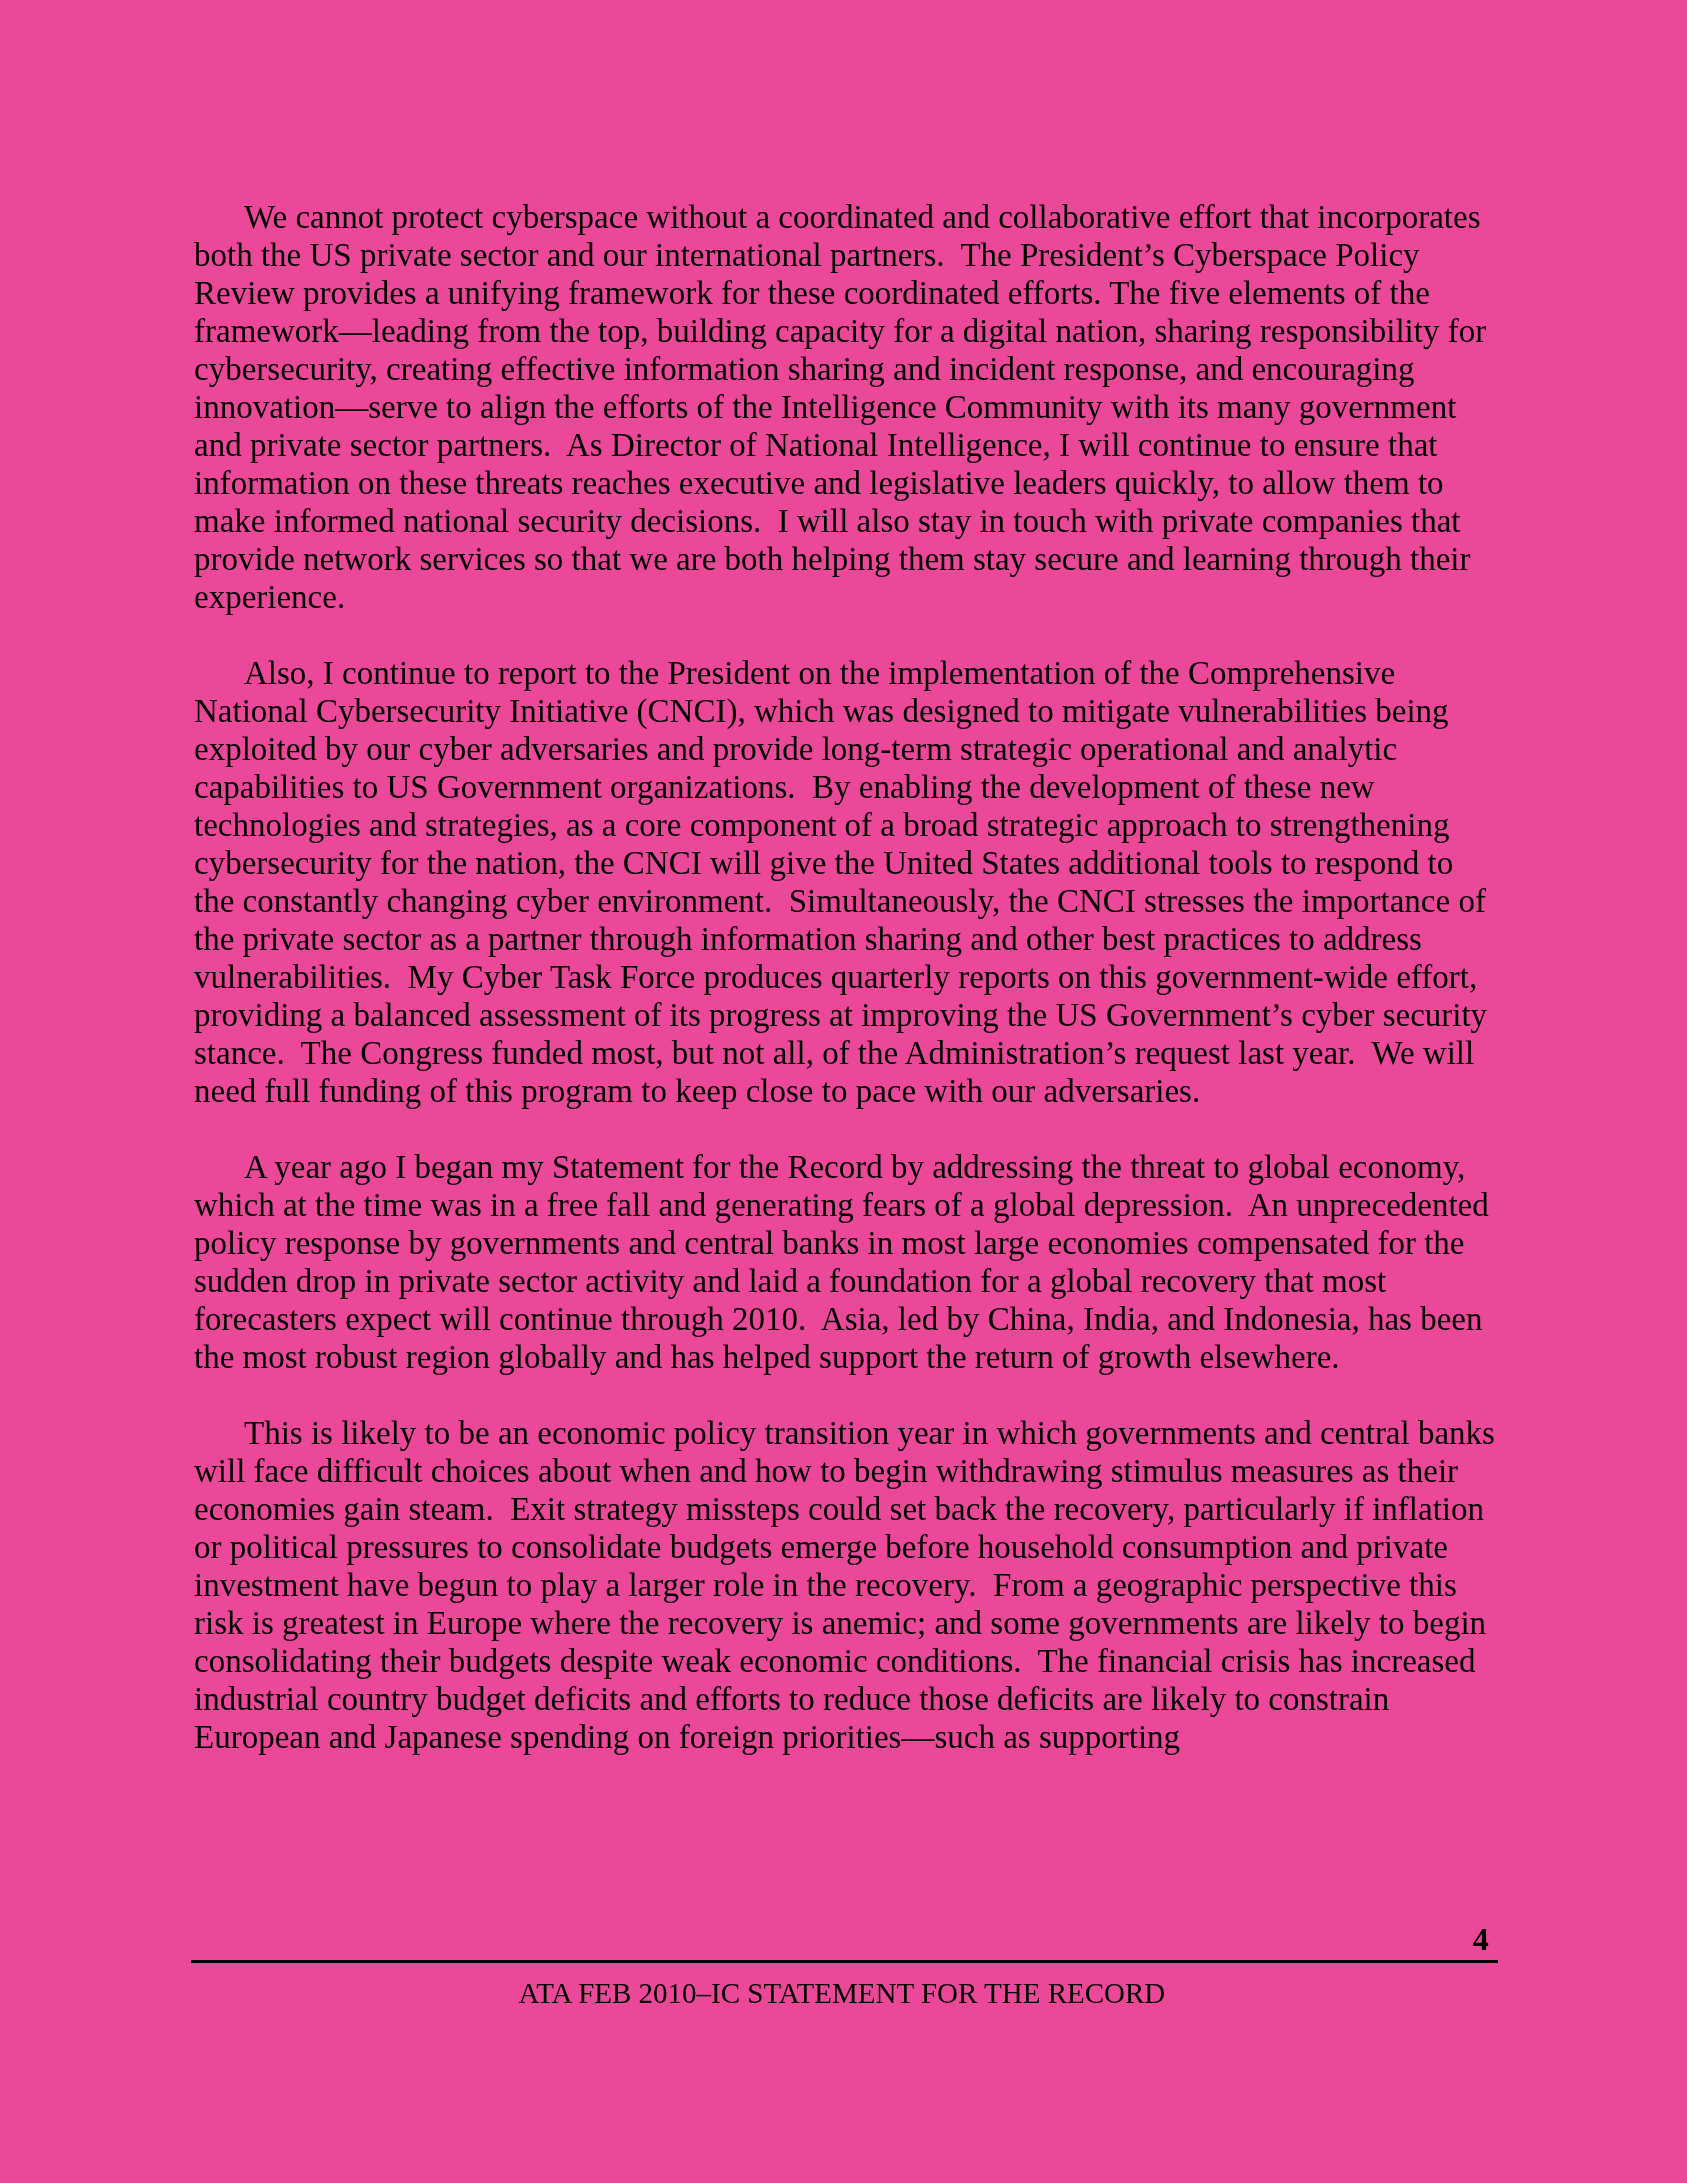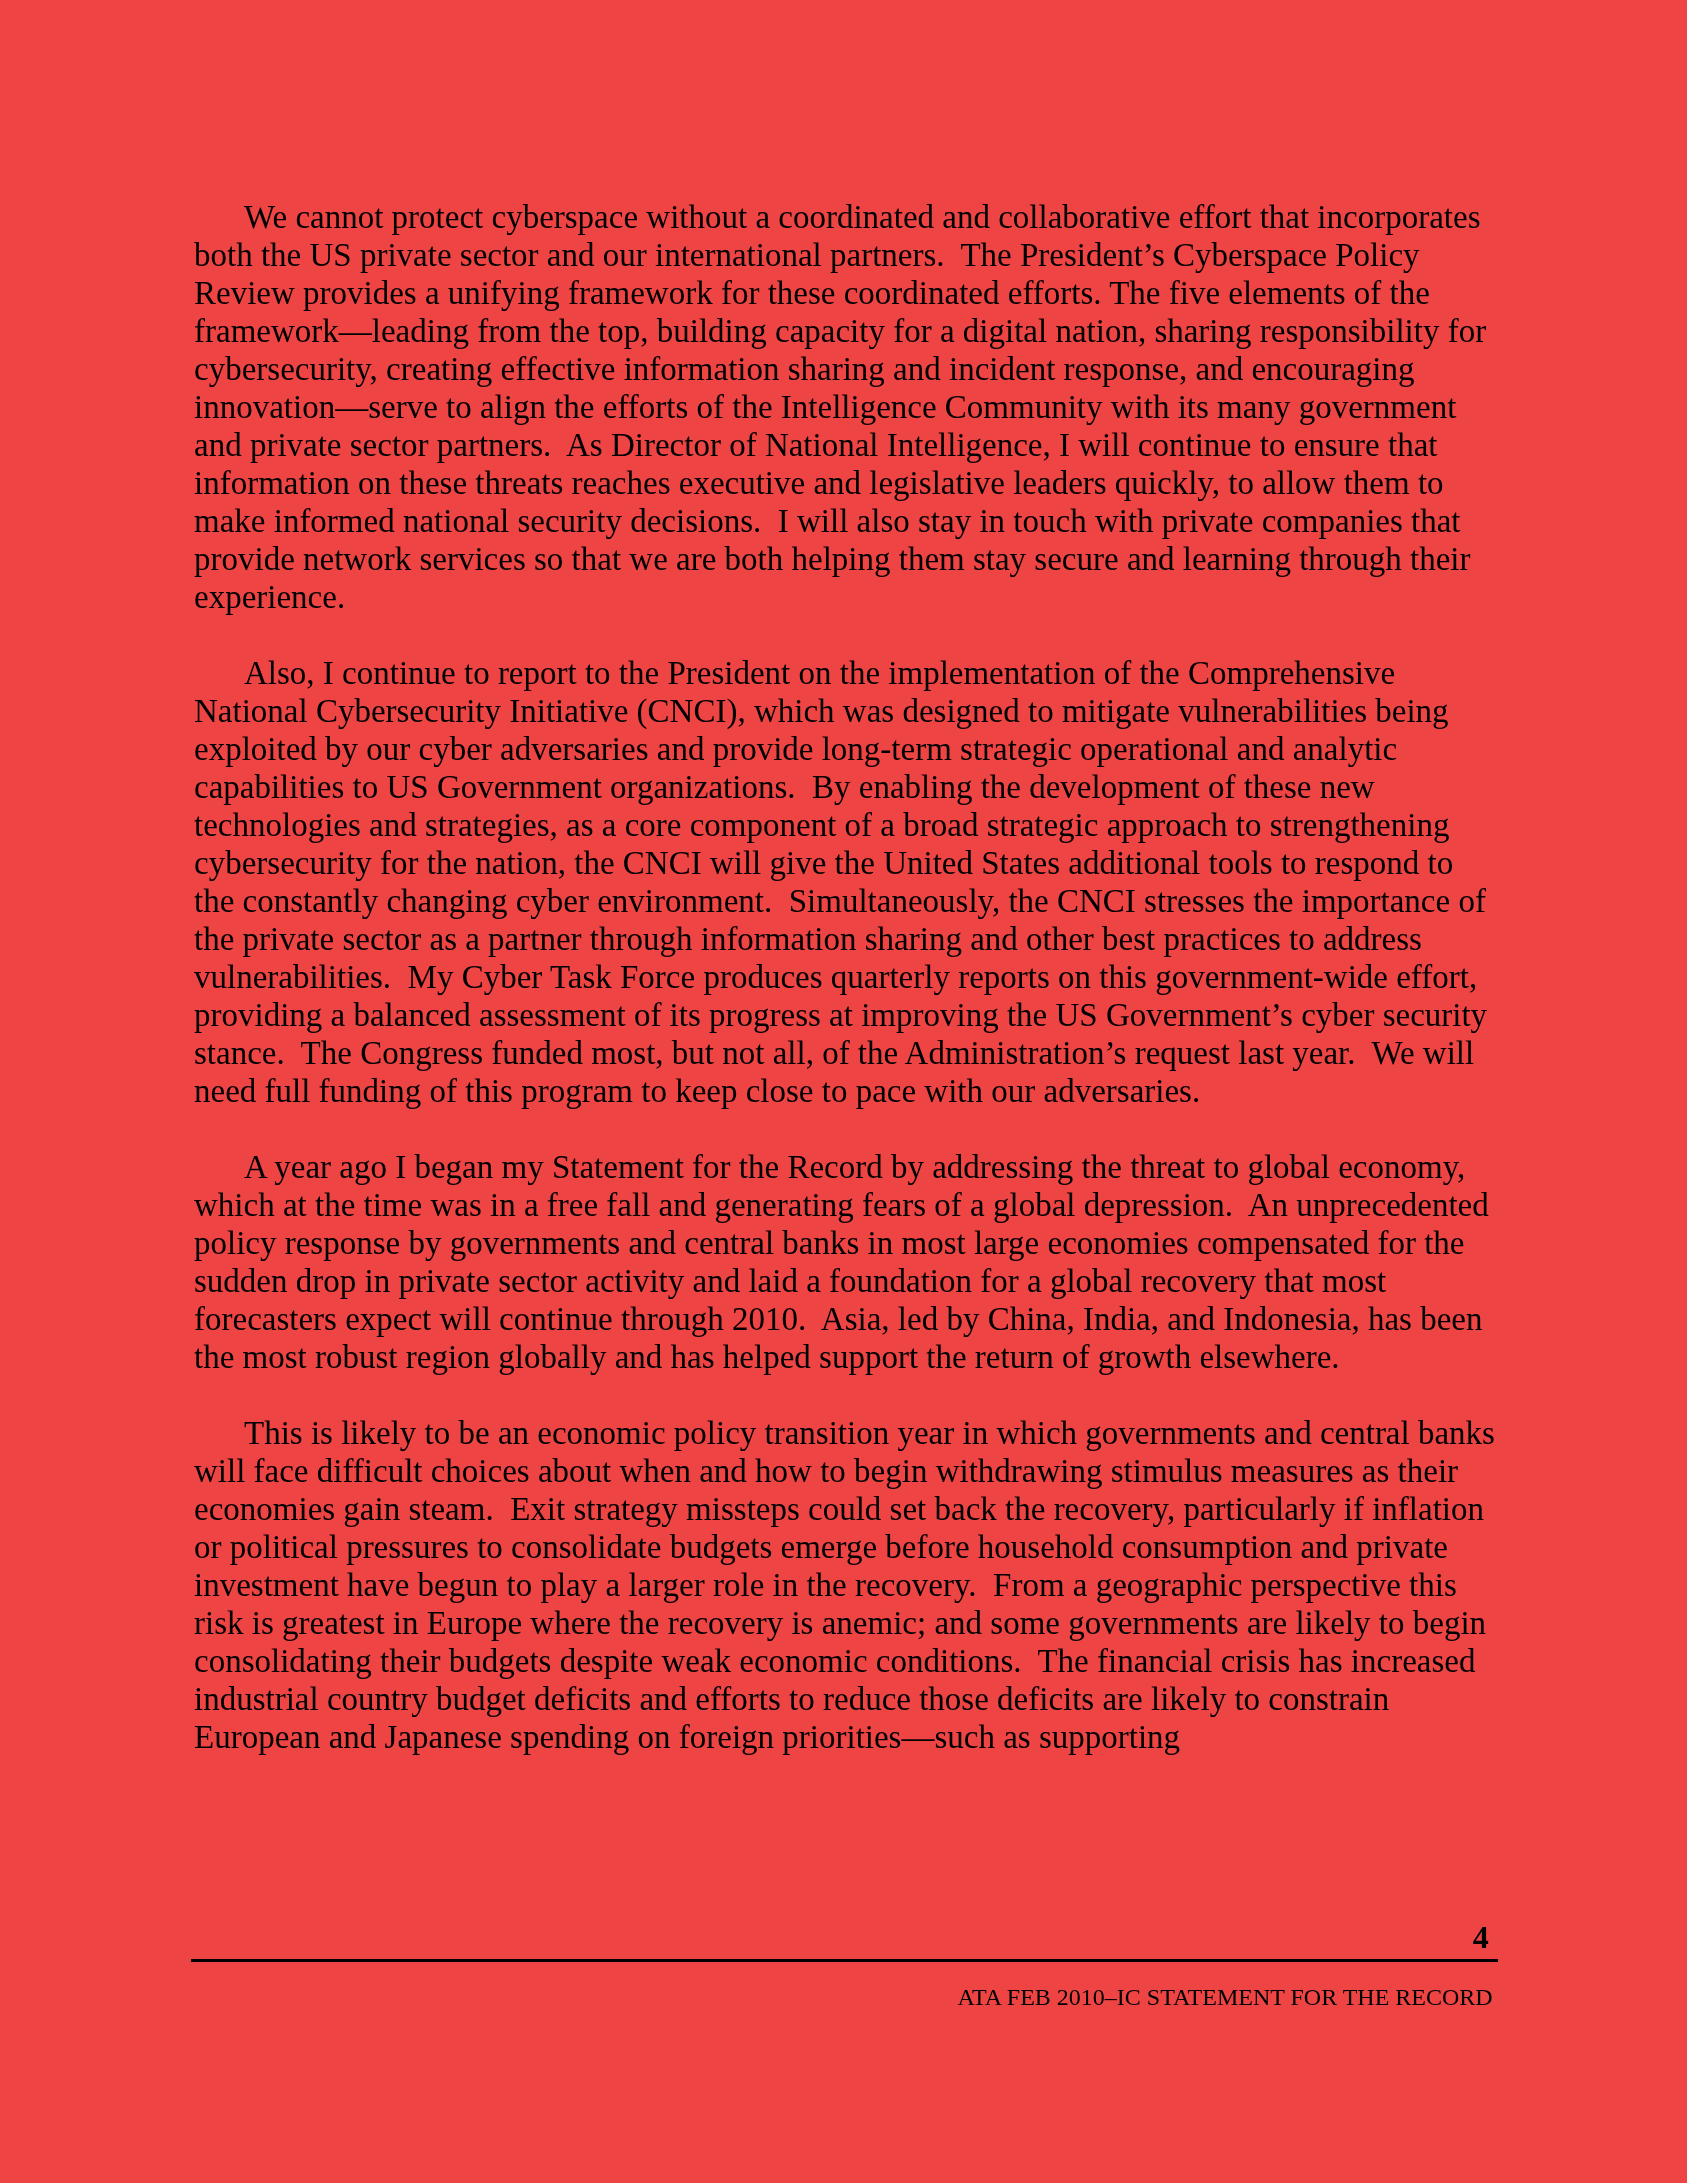--- a/index.html
+++ b/index.html
@@ -4,21 +4,21 @@
 <style>
   html, body {
     margin: 0;
     padding: 0;
     background: #ffffff;
   }
   .page {
     position: relative;
     width: 1687px;
     height: 2183px;
-    background: #ef4444;
+    background: #ec4899;
     color: #000000;
     font-family: "Liberation Serif", "DejaVu Serif", serif;
     overflow: hidden;
   }
   .content {
     position: absolute;
     left: 194px;
     top: 0;
     width: 1305px;
     padding-top: 198px;
@@ -58,24 +58,25 @@
     font-weight: bold;
     line-height: 1.05;
     padding-right: 9.3px;
     margin-bottom: 4px;
   }
   .footer-rule {
     border-top: 3.3px solid #000000;
     height: 0;
   }
   .footer-text {
-    font-size: 24px;
+    font-size: 29px;
     line-height: 1.1;
-    margin-top: 22px;
+    margin-top: 15px;
     padding-right: 5.3px;
+    text-align: center;
   }
 </style>
 </head>
 <body>
 
 <div class="page">
 
   <div class="content">
 
     <p class="body-para">We cannot protect cyberspace without a coordinated and collaborative effort that incorporates both the US private sector and our international partners.  The President’s Cyberspace Policy Review provides a unifying framework for these coordinated efforts. The five elements of the framework—leading from the top, building capacity for a digital nation, sharing responsibility for cybersecurity, creating effective information sharing and incident response, and encouraging innovation—serve to align the efforts of the Intelligence Community with its many government and private sector partners.  As Director of National Intelligence, I will continue to ensure that information on these threats reaches executive and legislative leaders quickly, to allow them to make informed national security decisions.  I will also stay in touch with private companies that provide network services so that we are both helping them stay secure and learning through their experience.</p>

